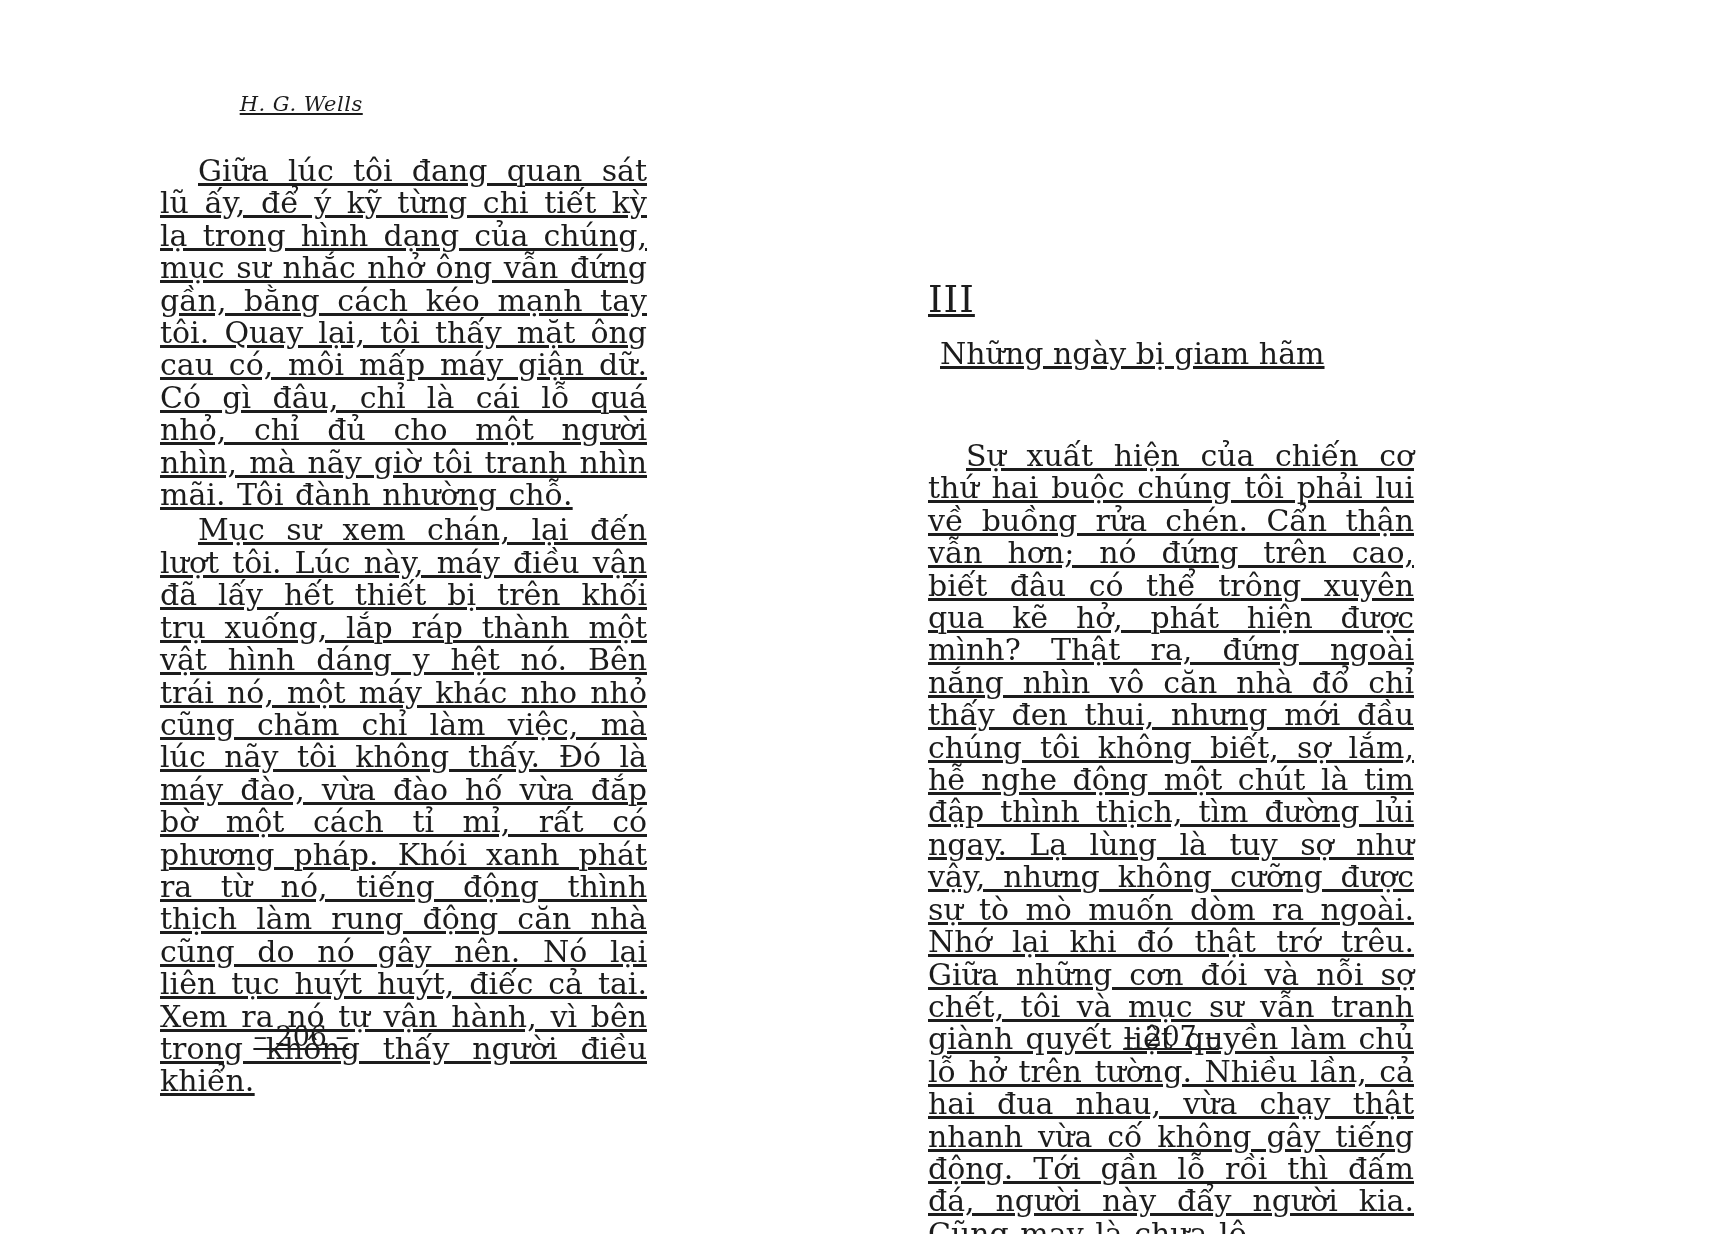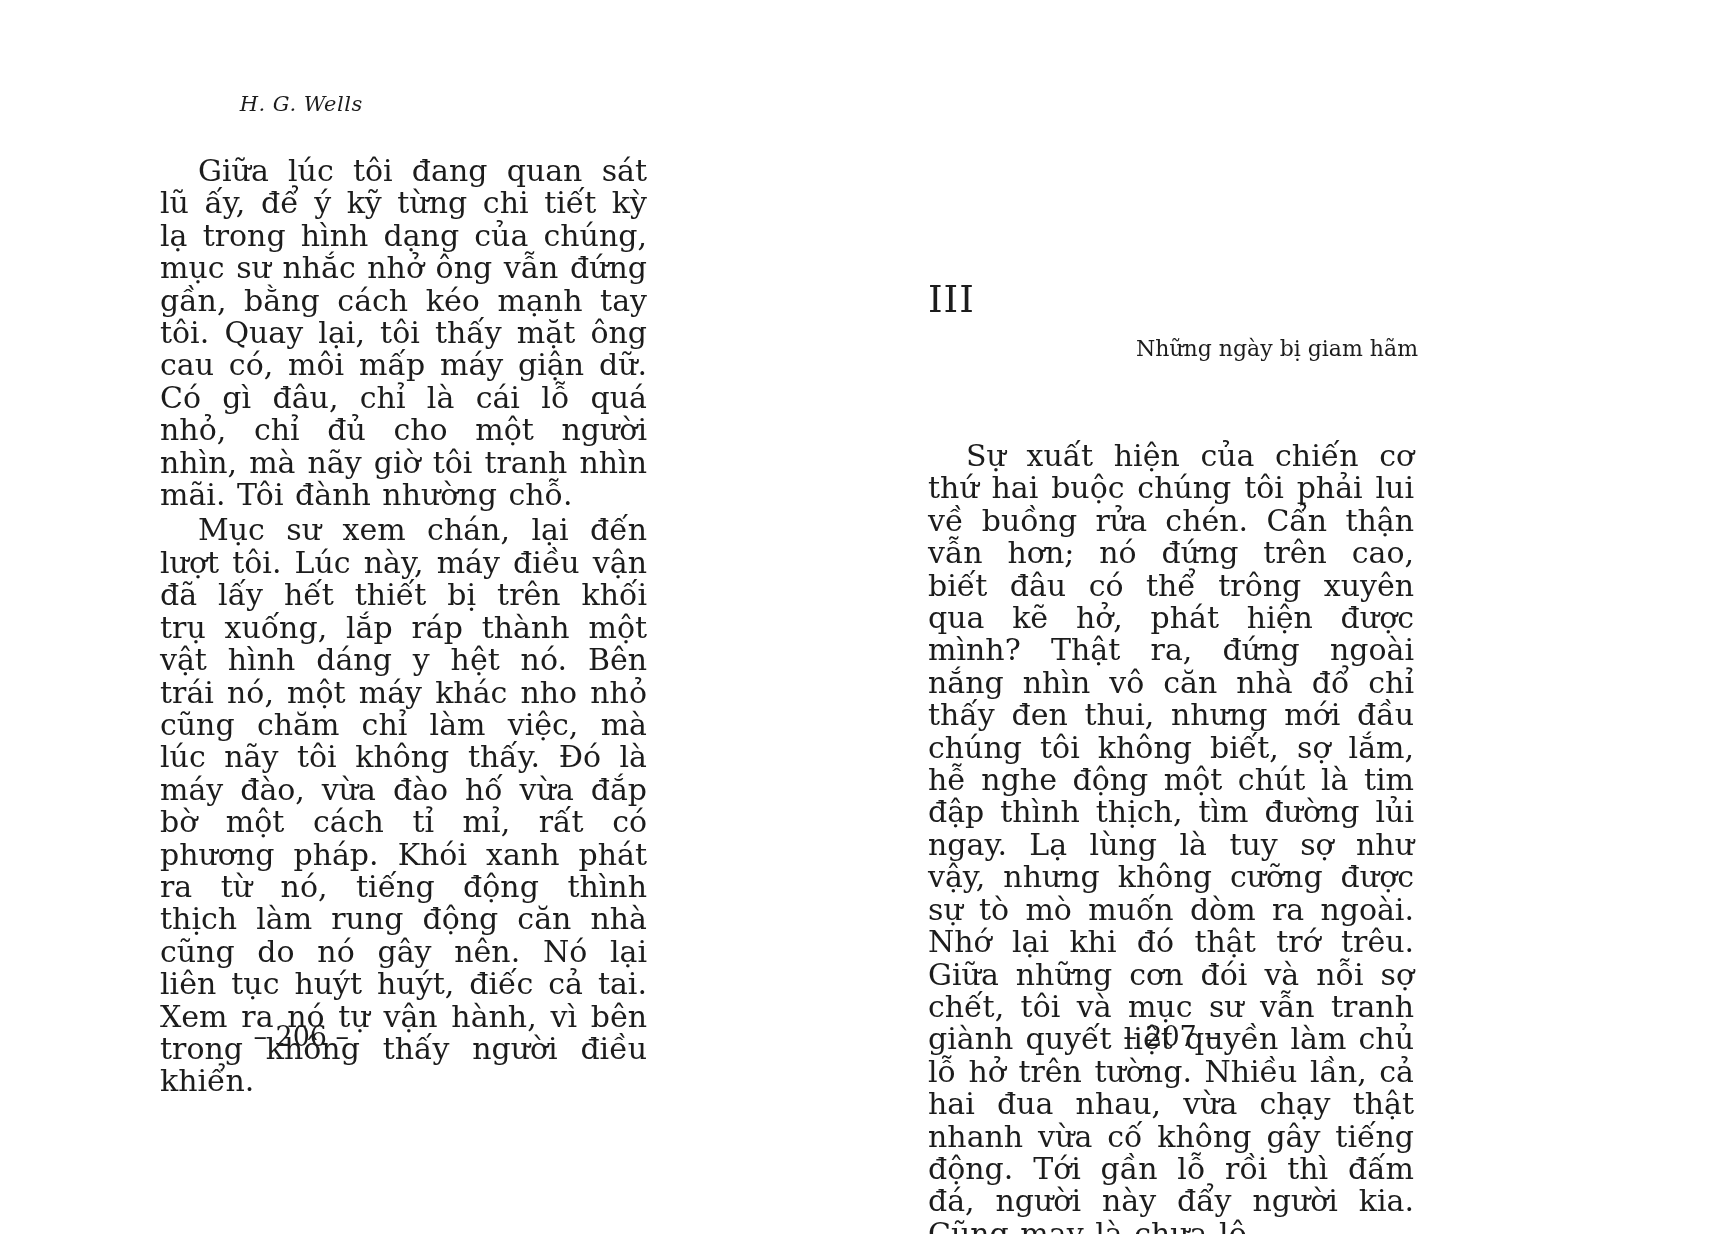--- a/index.html
+++ b/index.html
@@ -1,15 +1,15 @@
 <!DOCTYPE html>
 <html><head>
 <meta charset="utf-8">
 <style>
-  * { margin: 0; padding: 0; box-sizing: border-box; }
+  * { margin: 0; padding: 0; box-sizing: border-box; text-decoration: underline; }
   html, body {
     width: 1736px;
     height: 1234px;
     background: #ffffff;
     font-family: "DejaVu Serif", "Liberation Serif", serif;
     color: #1c1c1c;
     overflow: hidden;
   }
   .book-spread {
     position: relative;
@@ -57,24 +57,24 @@
     top: 278px;
     left: 0;
     width: 100%;
     text-align: left;
     font-size: 37px;
     letter-spacing: 1px;
   }
   .chapter-title {
     position: absolute;
     top: 336px;
-    left: 4px;
+    left: 12px;
     width: 100%;
-    text-align: right;
-    font-size: 22px;
+    text-align: left;
+    font-size: 30px;
   }
 
   .page-number {
     position: absolute;
     top: 1021px;
     left: 0;
     width: 100%;
     text-align: center;
     font-size: 27px;
   }

